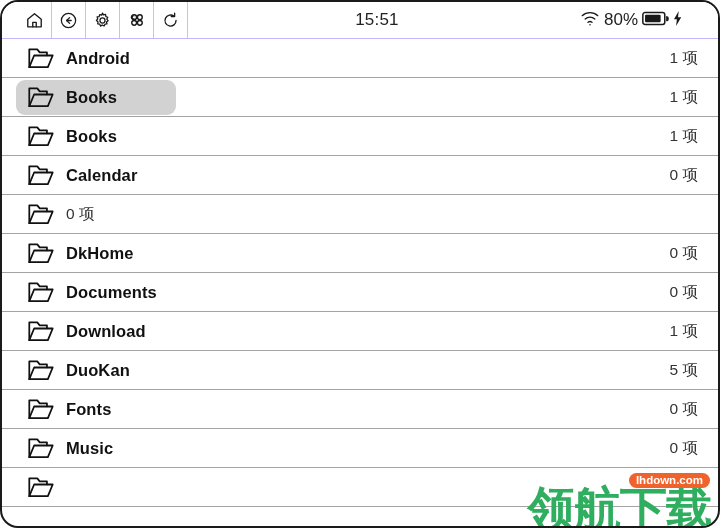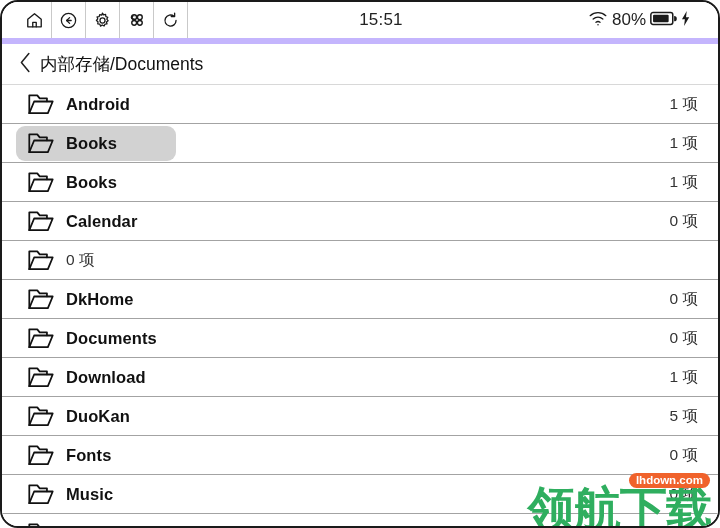--- a/index.html
+++ b/index.html
@@ -27,21 +27,21 @@
     overflow: hidden;
     background: #ffffff;
   }
 
   
   #statusbar {
     position: relative;
     height: 36px;
     display: flex;
     align-items: stretch;
-    border-bottom: 6px solid #c4b5fd;
+    border-bottom: 1px solid #c4b5fd;
     background: #ffffff;
     justify-content: flex-end;
   }
   .tool-cell {
     width: 34px;
     display: flex;
     align-items: center;
     justify-content: center;
     border-right: 1px solid #c9c9c9;
     box-sizing: border-box;
@@ -62,21 +62,21 @@
     font-size: 17px;
     color: #222;
     letter-spacing: 0.2px;
     padding-right: 14px;
   }
 
   #status-right {
     display: flex;
     align-items: center;
     gap: 4px;
-    padding-right: 28px;
+    padding-right: 36px;
   }
   #battery-pct {
     font-size: 17px;
     color: #222;
   }
 
   
   #breadcrumb {
     height: 40px;
     display: flex;
@@ -262,30 +262,20 @@
         </svg>
       </span>
       <span>
         <svg width="9" height="15" viewBox="0 0 10 17" fill="#1a1a1a">
           <path d="M6.4 0 L1 9.3 H4.3 L3.4 17 L9.2 7.2 H5.6 Z"></path>
         </svg>
       </span>
     </div>
   </div>
 
-  <div id="breadcrumb">
-    <div id="bc-back">
-      <span>
-        <svg width="13" height="21" viewBox="0 0 13 22" fill="none" stroke="#222" stroke-width="1.6" stroke-linecap="round" stroke-linejoin="round">
-          <path d="M10 1.6 L2.2 11 L10 20.4"></path>
-        </svg>
-      </span>
-    </div>
-    <span id="bc-path">内部存储/Documents</span>
-  </div>
 
   <div id="filelist">
       <div class="row">
         <div class="row-inner">
           <span>
             <svg class="folder-icon" viewBox="0 0 28 23" fill="none" stroke="#111" stroke-width="1.9" stroke-linejoin="round" stroke-linecap="round">
               <path d="M1.4 21.4 L1.4 2.2 L10 2.2 L12.6 5.4 L20.4 5.4 L20.4 8.6"></path>
               <path d="M1.4 21.4 L6.6 8.8 L26.6 8.8 L21.4 21.4 Z"></path>
             </svg>
           </span>

